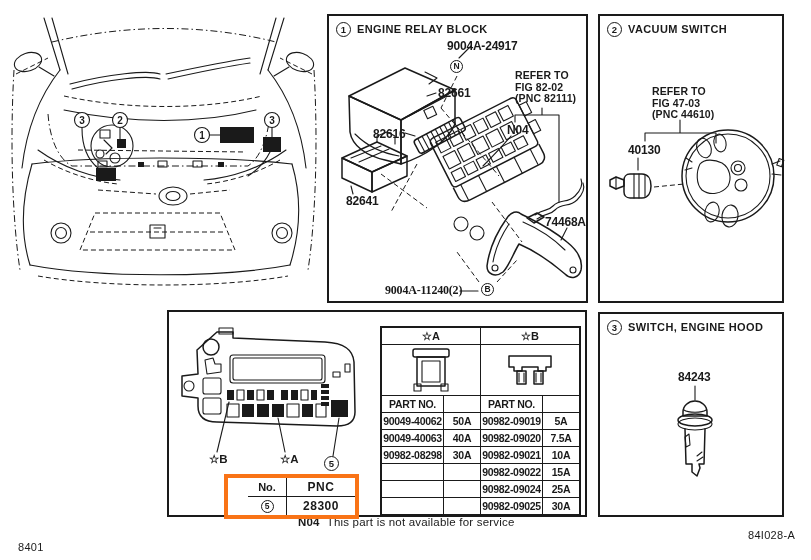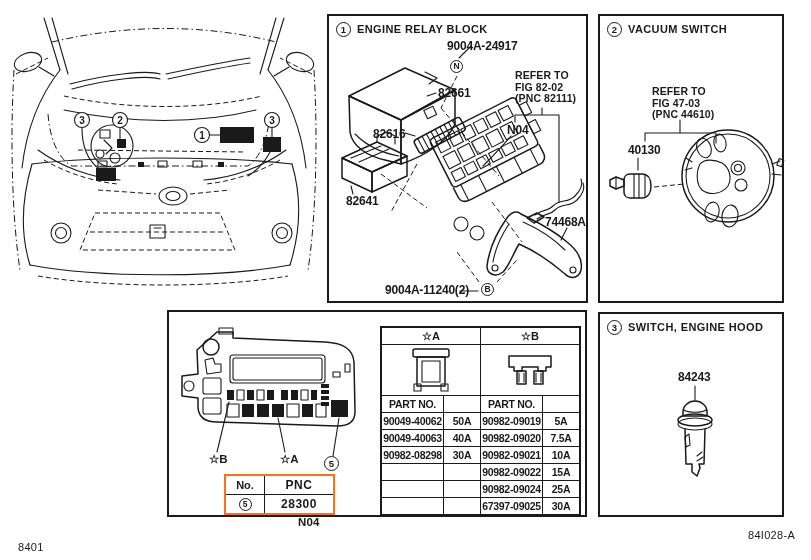--- a/index.html
+++ b/index.html
@@ -33,21 +33,21 @@
          font:bold 11px/16px "Liberation Sans",sans-serif;}
   .fimg{height:50px;border-bottom:1.5px solid #1a1a1a;display:flex;align-items:center;justify-content:center;}
   .fimg svg{position:static;}
   .frow{display:flex;height:16px;border-bottom:1px solid #1a1a1a;}
   .frow:last-child{border-bottom:none;}
   .frow .pn{width:61px;border-right:1px solid #1a1a1a;display:flex;align-items:center;justify-content:center;
             font:bold 10.5px/1 "Liberation Sans",sans-serif;letter-spacing:-.3px;text-align:right;}
   .frow .amp{flex:1;display:flex;align-items:center;justify-content:center;
              font:bold 10.5px/1 "Liberation Sans",sans-serif;letter-spacing:-.3px;}
   
-  .pnc-table{position:absolute;border:2px solid #f97316;background:#fff;z-index:5;}
+  .pnc-table{position:absolute;border:4px solid #f97316;background:#fff;z-index:5;padding-left:20px;}
   .pnc-row{display:flex;height:18px;}
   .pnc-row.hd{border-bottom:1.5px solid #1a1a1a;}
   .pnc-c1{width:38px;border-right:1.5px solid #1a1a1a;display:flex;align-items:center;justify-content:center;
           font:bold 11px/1 "Liberation Sans",sans-serif;}
   .pnc-c2{width:68px;display:flex;align-items:center;justify-content:center;
           font:bold 12px/1 "Liberation Sans",sans-serif;letter-spacing:.5px;}
   .star{position:absolute;font:bold 11.5px/1 "Liberation Sans",sans-serif;z-index:5;white-space:nowrap;}
   .note{position:absolute;left:298px;top:517px;display:flex;gap:7px;align-items:baseline;
         font:11.5px/1 "Liberation Sans",sans-serif;letter-spacing:.2px;white-space:nowrap;}
   .note b{font-weight:bold;}
@@ -254,21 +254,21 @@
     <div class="lbl" style="left:118px;top:24px;">9004A-24917</div>
     <span class="circ sm mark" style="left:121px;top:44px;">N</span>
     <div class="refer" style="left:186px;top:54px;">REFER TO
 FIG 82-02
 (PNC 82111)</div>
     <div class="lbl" style="left:109px;top:71px;">82661</div>
     <div class="lbl" style="left:44px;top:112px;">82616</div>
     <div class="lbl" style="left:178px;top:108px;">N04</div>
     <div class="lbl" style="left:17px;top:179px;">82641</div>
     <div class="lbl" style="left:216px;top:200px;">74468A</div>
-    <div class="lbl" style="left:56px;top:268px;">9004A-11240(2)</div>
+    <div class="lbl" style="left:56px;top:268px;font-family:Liberation Serif, serif;">9004A-11240(2)</div>
     <span class="circ sm mark" style="left:152px;top:267px;">B</span>
   </div>
 
   <div class="box" style="left:598px;top:14px;width:186px;height:289px;">
     <div class="btitle">
       <span class="circ">2</span>
       <span>VACUUM SWITCH</span>
     </div>
 
     <svg width="182" height="285" viewBox="0 0 182 285">
@@ -460,26 +460,27 @@
         </div>
         <div class="frow">
           <div class="pn">90982-09022</div>
           <div class="amp">15A</div>
         </div>
         <div class="frow">
           <div class="pn">90982-09024</div>
           <div class="amp">25A</div>
         </div>
         <div class="frow">
-          <div class="pn">67397-09025</div>
+          <div class="pn">90982-09025</div>
           <div class="amp">30A</div>
         </div>
       </div>
     </div>
   </div>
 
   <div class="note">
     <b>N04</b>
+    <span>This part is not available for service</span>
   </div>
 
   <div class="foot" style="left:18px;top:542px;">8401</div>
   <div class="foot" style="left:748px;top:530px;">84I028-A</div>
 </div>
 
 </body></html>

